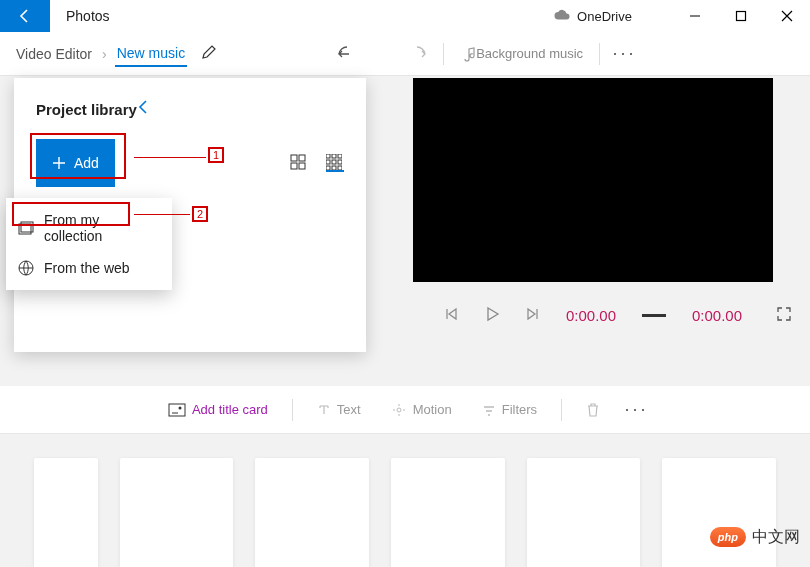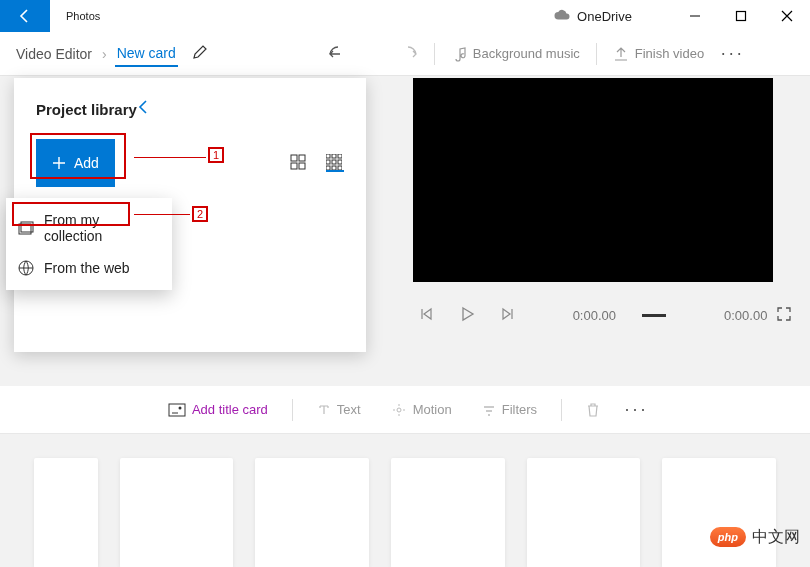--- a/index.html
+++ b/index.html
@@ -19,40 +19,40 @@
     background: #fff;
     display: flex;
     align-items: center;
   }
   .back-btn {
     width: 50px; height: 32px;
     background: #0078d4;
     display: flex; align-items: center; justify-content: center;
     color: #fff;
   }
-  .app-title { padding-left: 16px; font-size: 11px; }
+  .app-title { padding-left: 16px; font-size: 14px; }
   .title-spacer { flex: 1; }
   .onedrive { display: flex; align-items: flex-start; gap: 6px; font-size: 13px; margin-right: 40px; }
   .sys-btns { display: flex; }
   .sys-btn { width: 46px; height: 32px; display:flex; align-items:center; justify-content:center; }
 
   .toolbar {
     height: 44px;
     background: #fff;
     display: flex;
     align-items: center;
     padding: 0 14px;
     border-bottom: 1px solid #e5e5e5;
   }
   .crumb { color: #555; font-size: 14px; padding: 4px 2px;}
   .crumb.active { color: #0078d4; border-bottom: 2px solid #0078d4; }
   .chev { color: #aaa; padding: 0 8px; }
   .pencil { margin-left: 14px; color:#333; }
   .tool-spacer { width: 110px; }
-  .tool-btn { color: #888; display:flex; align-items:center; gap:6px; padding: 6px 10px; font-size:13px; }
+  .tool-btn { color: #888; display:flex; align-items:center; padding: 6px 10px; font-size:13px; }
   .tool-div { width:1px; height:22px; background:#ddd; margin:0 6px; }
   .more-dots { font-size:18px; letter-spacing:2px; color:#555; padding:0 6px;}
   .library-card {
     position: absolute;
     left: 14px; top: 78px;
     width: 352px; height: 274px;
     background: #fff;
     box-shadow: 0 4px 16px rgba(0,0,0,0.18);
     padding: 20px 22px;
     z-index: 5;
@@ -86,21 +86,21 @@
   .preview-area {
     position:absolute; left:390px; top:78px; right:14px;
   }
   .video-canvas {
     width:360px; height:204px; background:#000; margin:0 auto;
   }
   .play-controls {
     display:flex; align-items:center; justify-content:center;
     gap:26px; margin-top:24px; color:#555;
   }
-  .time { font-size:13px; color:#737373;margin-left:32px; }
+  .time { font-size:15px; color:#be185d; }
   .tiny-track { width:24px; height:3px; background:#333; }
   .fs-icon { position:absolute; right:4px; }
 
   .clip-toolbar {
     position:absolute; left:0; right:0; top:386px;
     height:48px; background:#fff;
     display:flex; align-items:center; justify-content:center;
     gap:6px;
     border-bottom:1px solid #e8e8e8;
   }
@@ -164,21 +164,21 @@
         <svg width="12" height="12">
           <path d="M1 1L11 11M11 1L1 11" stroke="#000" stroke-width="1.2"></path>
         </svg>
       </div>
   </div>
 </div>
 
 <div class="toolbar">
   <span class="crumb">Video Editor</span>
   <span class="chev">›</span>
-  <span class="crumb active">New card</span>
+  <span class="crumb active">New music</span>
   <span class="pencil">
     <svg width="16" height="16" viewBox="0 0 16 16">
         <path d="M2 14l1-4 8-8 3 3-8 8-4 1z" stroke="#333" stroke-width="1.2" fill="none"></path>
       </svg>
   </span>
   <div class="tool-spacer"></div>
   <div class="tool-btn">
     <svg width="20" height="20" viewBox="0 0 20 20">
         <path d="M5 7l-3 3 3 3M2 10h10a5 5 0 010 0" stroke="#555" stroke-width="1.3" fill="none"></path>
         <path d="M2 10a8 8 0 018-7" stroke="#555" stroke-width="1.3" fill="none"></path>
@@ -191,26 +191,20 @@
       </svg>
   </div>
   <div class="tool-div"></div>
   <div class="tool-btn">
     <svg width="16" height="16" viewBox="0 0 16 16">
         <path d="M5 13a2 2 0 104 0V3l5-1v8a2 2 0 11-1-2" stroke="#999" stroke-width="1.2" fill="none"></path>
       </svg>
     <span>Background music</span>
   </div>
   <div class="tool-div"></div>
-  <div class="tool-btn">
-    <svg width="16" height="16" viewBox="0 0 16 16">
-        <path d="M2 14h12M8 2v9M4 6l4-4 4 4" stroke="#999" stroke-width="1.2" fill="none"></path>
-      </svg>
-    <span>Finish video</span>
-  </div>
   <div class="more-dots">···</div>
 </div>
 
 <div class="library-card">
   <div class="lib-head">
     <span class="lib-title">Project library</span>
     <span class="lib-back">
       <svg width="12" height="18" viewBox="0 0 12 18">
           <path d="M9 3L3 9l6 6" stroke="#0078d4" stroke-width="1.6" fill="none"></path>
         </svg>

